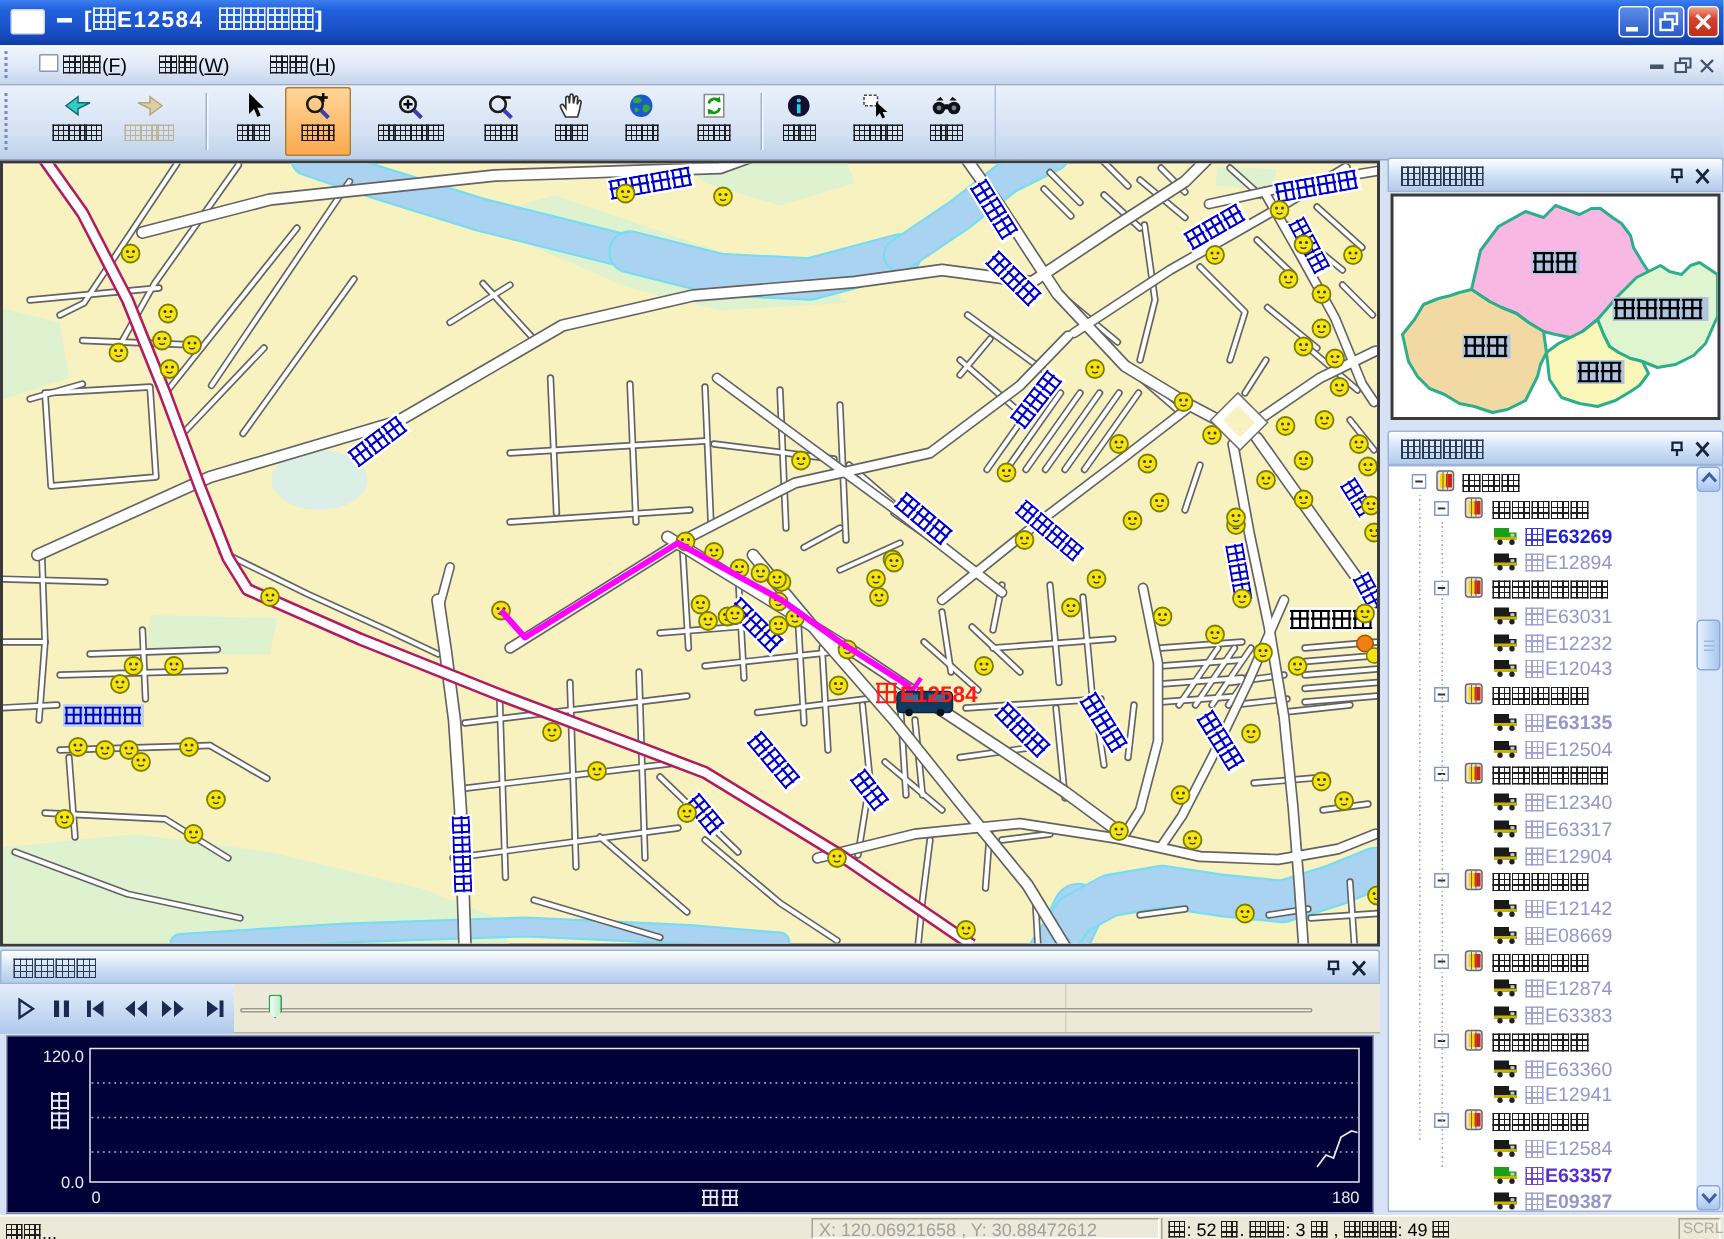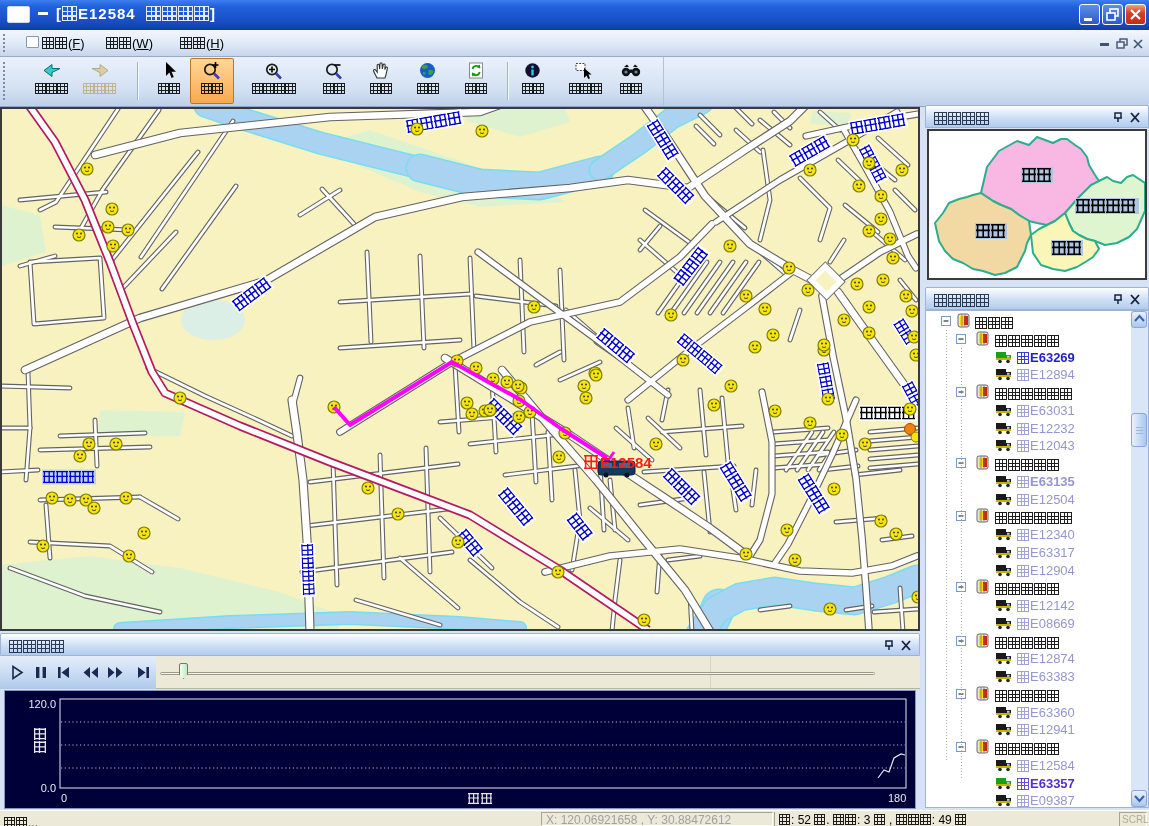--- a/index.html
+++ b/index.html
@@ -992,21 +992,21 @@
           </svg></div>
         <div class="ab" style="left:1017px;top:775.5px;font-size:13px;font-weight:bold;color:#5530CC"><i class="g" style="width:12px;height:12px;margin-right:1px;vertical-align:-2px;color:#5530CC;"></i>E63357</div>
         <div class="ab" style="left:995px;top:793.25px"><svg width="18" height="14" viewBox="0 0 18 14">
             <rect x="1" y="2" width="10" height="8" fill="#1A1A1A"></rect>
             <rect x="11" y="5" width="5" height="5" fill="#1A1A1A"></rect>
             <rect x="1" y="8" width="15" height="2" fill="#C8B400"></rect>
             <circle cx="5" cy="11.5" r="1.8" fill="#222"></circle>
             <circle cx="13" cy="11.5" r="1.8" fill="#222"></circle>
             <rect x="12" y="5.8" width="2.6" height="2" fill="#bcd"></rect>
           </svg></div>
-        <div class="ab" style="left:1017px;top:793.25px;font-size:13px;font-weight:normal;color:#9496CE"><i class="g" style="width:12px;height:12px;margin-right:1px;vertical-align:-2px;color:#9496CE;"></i>E09387</div>
+        <div class="ab" style="left:1017px;top:793.25px;font-size:13px;font-weight:bold;color:#9496CE"><i class="g" style="width:12px;height:12px;margin-right:1px;vertical-align:-2px;color:#9496CE;"></i>E09387</div>
       </div>
     </div>
 <div class="ab" style="left:946px;top:330px;width:1px;height:432px;background-image:repeating-linear-gradient(180deg,#ABABAB 0 1px,transparent 1px 3px)"></div>
 <div class="ab" style="left:961px;top:348px;width:1px;height:430px;background-image:repeating-linear-gradient(180deg,#ABABAB 0 1px,transparent 1px 3px)"></div>
 <div class="ab" style="left:1131px;top:311px;width:17px;height:496px;background:#D8E6F8"></div>
 <div class="ab" style="left:1131px;top:311px;width:16px;height:17px;background:linear-gradient(#E8F1FD,#C2D8F6 60%,#AAC6EE);border:1px solid #89A9DC;border-radius:3px"><svg width="15" height="15">
         <path d="M3 9 L7.5 4 L12 9" fill="none" stroke="#3C5EA8" stroke-width="2"></path>
       </svg></div>
 <div class="ab" style="left:1131px;top:790px;width:16px;height:17px;background:linear-gradient(#E8F1FD,#C2D8F6 60%,#AAC6EE);border:1px solid #89A9DC;border-radius:3px"><svg width="15" height="15">
         <path d="M3 5 L7.5 10 L12 5" fill="none" stroke="#3C5EA8" stroke-width="2"></path>

